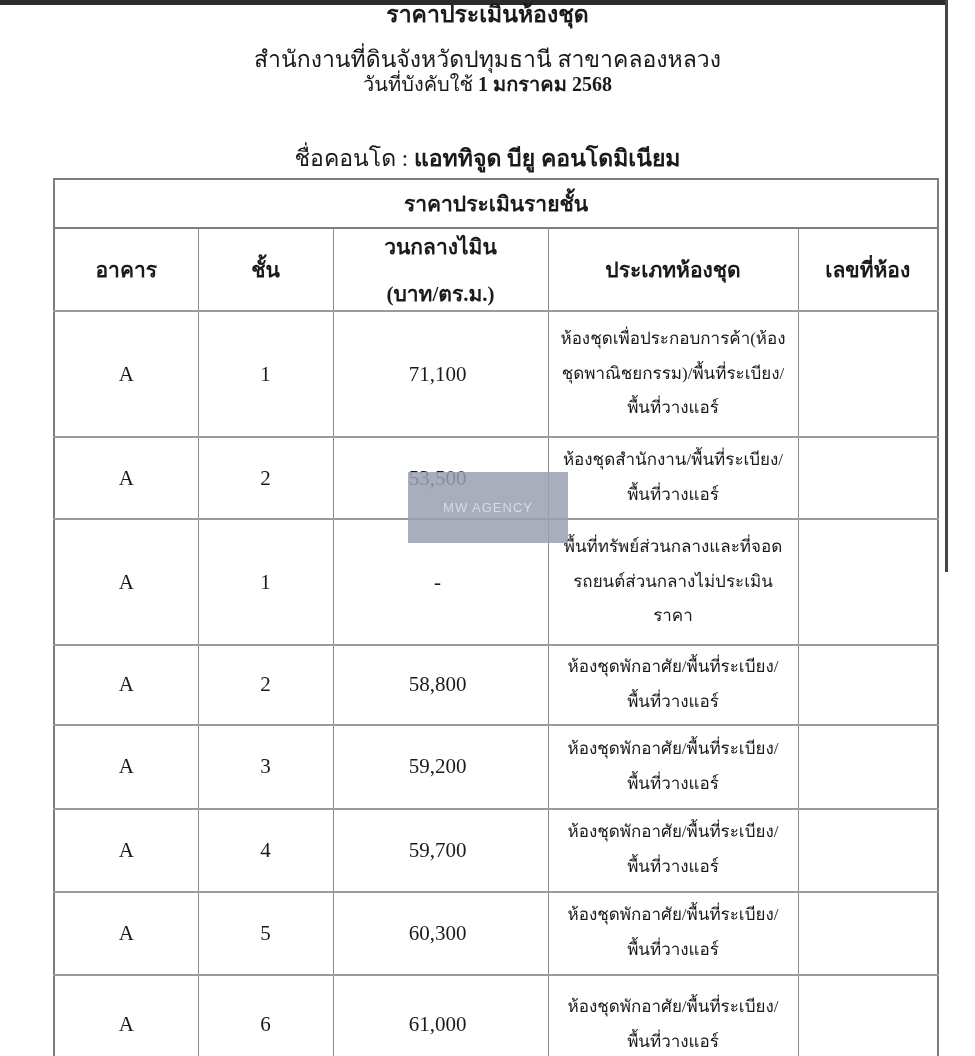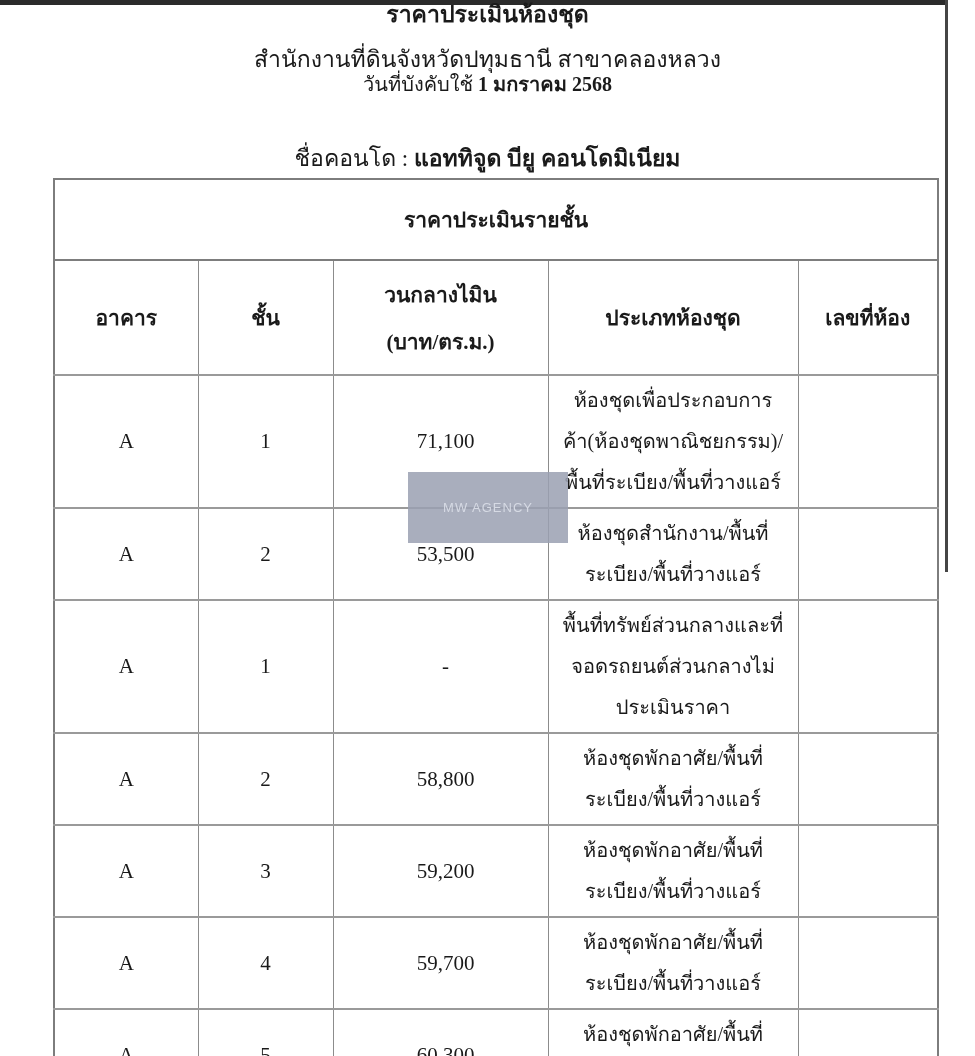--- a/index.html
+++ b/index.html
@@ -28,33 +28,33 @@
   .hl-value{font-weight:bold;}
 
   table.assess{
     position:absolute;left:53px;top:178px;width:884px;
     border-collapse:collapse;table-layout:fixed;
     font-size:21px;
   }
   table.assess td{
     border:1px solid #8c8c8c;
     vertical-align:middle;
-    padding:16px;
+    padding:0;
   }
   table.assess tr{border-bottom:2px solid #9a9a9a;}
   table.assess{border:2px solid #7d7d7d;}
   .caption-cell{
     height:47px;text-align:center;font-weight:bold;
     border-bottom:2px solid #7d7d7d !important;
   }
   .head-row td{height:81px;text-align:center;font-weight:bold;}
   .head-price .l2{display:block;margin-top:14px;font-weight:bold;}
   .cell-building,.cell-floor{text-align:center;}
   .cell-price{text-align:center;padding-right:6px !important;}
-  .cell-type{text-align:center;line-height:2.05;padding:4px 7px !important;font-size:20px;}
+  .cell-type{text-align:center;line-height:2.05;padding:4px 7px !important;font-size:17px;}
   .cell-room{text-align:center;}
 
   .watermark{
     position:absolute;left:408px;top:472px;width:160px;height:71px;
     display:flex;align-items:center;justify-content:center;
     font-family:"Liberation Sans", sans-serif;
     font-size:13px;letter-spacing:1px;
     z-index:5;
   }
 </style>

